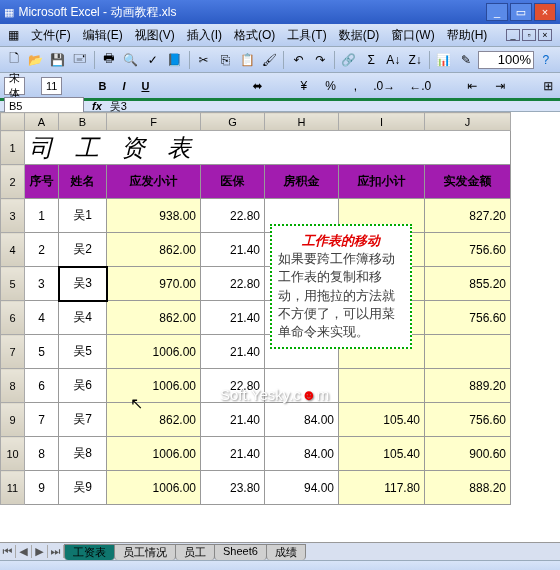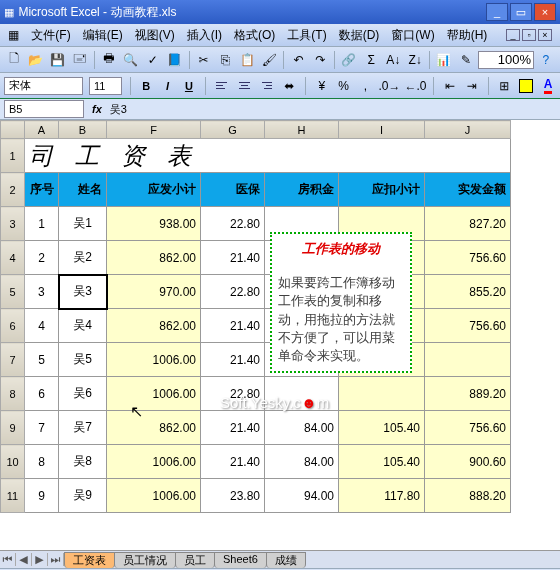--- a/index.html
+++ b/index.html
@@ -9,53 +9,53 @@
 .winbtns { display: flex; gap: 2px; }
 .winbtn { width: 22px; height: 18px; background: #5a8ae8; border: 1px solid #2a4a9a; display: flex; align-items: center; justify-content: center; font-size: 11px; color: #fff; }
 .winbtn.close { background: #e05030; }
 .menubar { height: 22px; background: linear-gradient(#d8e4f8, #b8cdf0); display: flex; align-items: center; padding: 0 8px; gap: 12px; font-size: 12px; color: #000; }
 .docbtns { margin-left: auto; display: flex; gap: 2px; }
 .docbtn { width: 14px; height: 12px; border: 1px solid #668; font-size: 9px; text-align: center; line-height: 10px; }
 .toolbar { height: 26px; background: linear-gradient(#d8e4f8, #b8cdf0); display: flex; align-items: center; padding: 0 4px; gap: 2px; border-top: 1px solid #9ab; }
 .tbtn { width: 20px; height: 20px; border: 1px solid transparent; display: flex; align-items: center; justify-content: center; font-size: 12px; }
 .sep { width: 1px; height: 18px; background: #9ab; margin: 0 2px; }
 .zoom { width: 56px; height: 18px; border: 1px solid #889; background: #fff; font-size: 13px; text-align: right; padding: 0 2px; }
-.fmtbar { height: 26px; background: linear-gradient(#d8e4f8, #b8cdf0); display: flex; align-items: center; padding: 0 4px; gap: 6px; border-top: 1px solid #9ab; }
+.fmtbar { height: 26px; background: linear-gradient(#d8e4f8, #b8cdf0); display: flex; align-items: center; padding: 0 4px; gap: 16px; border-top: 1px solid #9ab; }
 .fontname { width: 100px; height: 18px; border: 1px solid #889; background: #fff; padding: 0 4px; font-size: 11px; display: flex; align-items: center; }
 .fontsize { width: 40px; height: 18px; border: 1px solid #889; background: #fff; padding: 0 4px; font-size: 11px; display: flex; align-items: center; }
 .fmtbtn { width: 20px; height: 20px; display: flex; align-items: center; justify-content: center; font-weight: bold; }
 .alnbtn { width: 20px; height: 20px; display: flex; flex-direction: column; justify-content: center; gap: 2px; padding: 3px; }
 .alnbtn span { height: 1px; background: #336; }
 .colorbox { width: 14px; height: 14px; border: 1px solid #000; }
-.fxbar { height: 22px; background: #d8e4f8; display: flex; align-items: center; gap: 8px; padding: 0 4px; border-top: 1px solid #15803d; border-bottom: 1px solid #9ab; }
+.fxbar { height: 14px; background: #d8e4f8; display: flex; align-items: center; gap: 8px; padding: 0 4px; border-top: 3px solid #15803d; border-bottom: 1px solid #9ab; }
 .namebox { width: 80px; height: 18px; background: #fff; border: 1px solid #889; padding: 0 4px; display: flex; align-items: center; }
 .fxlabel { font-style: italic; font-weight: bold; }
 .fxval { flex: 1; }
 .sheet-area { position: relative; height: 430px; overflow: hidden; }
 .grid { border-collapse: collapse; font-size: 12px; }
 .grid th { background: linear-gradient(#e8e4d8, #d4cfc0); border: 1px solid #aaa; font-weight: normal; font-size: 11px; }
 .corner { width: 24px; height: 18px; }
 .colhdr { height: 18px; }
 .rowhdr { width: 24px; text-align: center; }
 .grid td { border: 1px solid #999; text-align: center; padding: 0 4px; background: #fff; height: 34px; }
 .grid td.ylw { background: #ffffcc; margin-left: 14px; }
-.grid .hdrrow td { font-weight: bold; background: #0ea5e9; text-align: right; }
+.grid .hdrrow td { font-weight: bold; background: #a21caf; }
 .title-row td { font-size: 24px; font-style: italic; font-family: "STKaiti","KaiTi",serif; letter-spacing: 8px; text-align: left; }
 .grid td.num { text-align: right; }
 .grid td.sel { border: 2px solid #000; }
 .tooltip { position: absolute; top: 112px; left: 270px; width: 142px; background: #fff; border: 2px dotted #0a0; padding: 6px; font-size: 13px; line-height: 1.4; }
-.tooltip .tt-title { color: #e00000; font-weight: bold; font-style: italic; text-align: center; margin-bottom: 16px; font-family: "STKaiti","KaiTi",serif; }
+.tooltip .tt-title { color: #e00000; font-weight: bold; font-style: italic; text-align: center; margin-bottom: 0; font-family: "STKaiti","KaiTi",serif; }
 .tooltip .tt-body { color: #404040; }
 .watermark { position: absolute; top: 274px; left: 220px; font-size: 15px; color: #fff; text-shadow: 1px 1px 2px #888; font-family: Arial; pointer-events: none; }
 .watermark .dot { color: #e00; }
 .cursor { position: absolute; top: 282px; left: 130px; font-size: 16px; pointer-events: none; }
 .sheettabs { height: 18px; background: #d8e0f0; display: flex; align-items: center; font-size: 11px; border-top: 1px solid #999; }
 .tabnav { display: flex; }
 .tabnav span { width: 16px; text-align: center; border-right: 1px solid #aaa; color: #555; }
-.tab { padding: 0 8px; background: #fdba74; border: 1px solid #888; border-bottom: none; border-radius: 0 0 4px 4px; margin-right: -1px; }
+.tab { padding: 0 8px; background: #0f766e; border: 1px solid #888; border-bottom: none; border-radius: 0 0 4px 4px; margin-right: -1px; }
 .tab.inactive { background: #d0d0d0; }
 .statusbar { height: 20px; background: linear-gradient(#d8e4f8, #b8cdf0); display: flex; align-items: center; padding: 0 8px; font-size: 12px; border-top: 1px solid #9ab; }
 </style>
 </head>
 <body>
 
 <div class="titlebar">
   <span>▦</span>
   <span class="title">Microsoft Excel - 动画教程.xls</span>
   <div class="winbtns">

